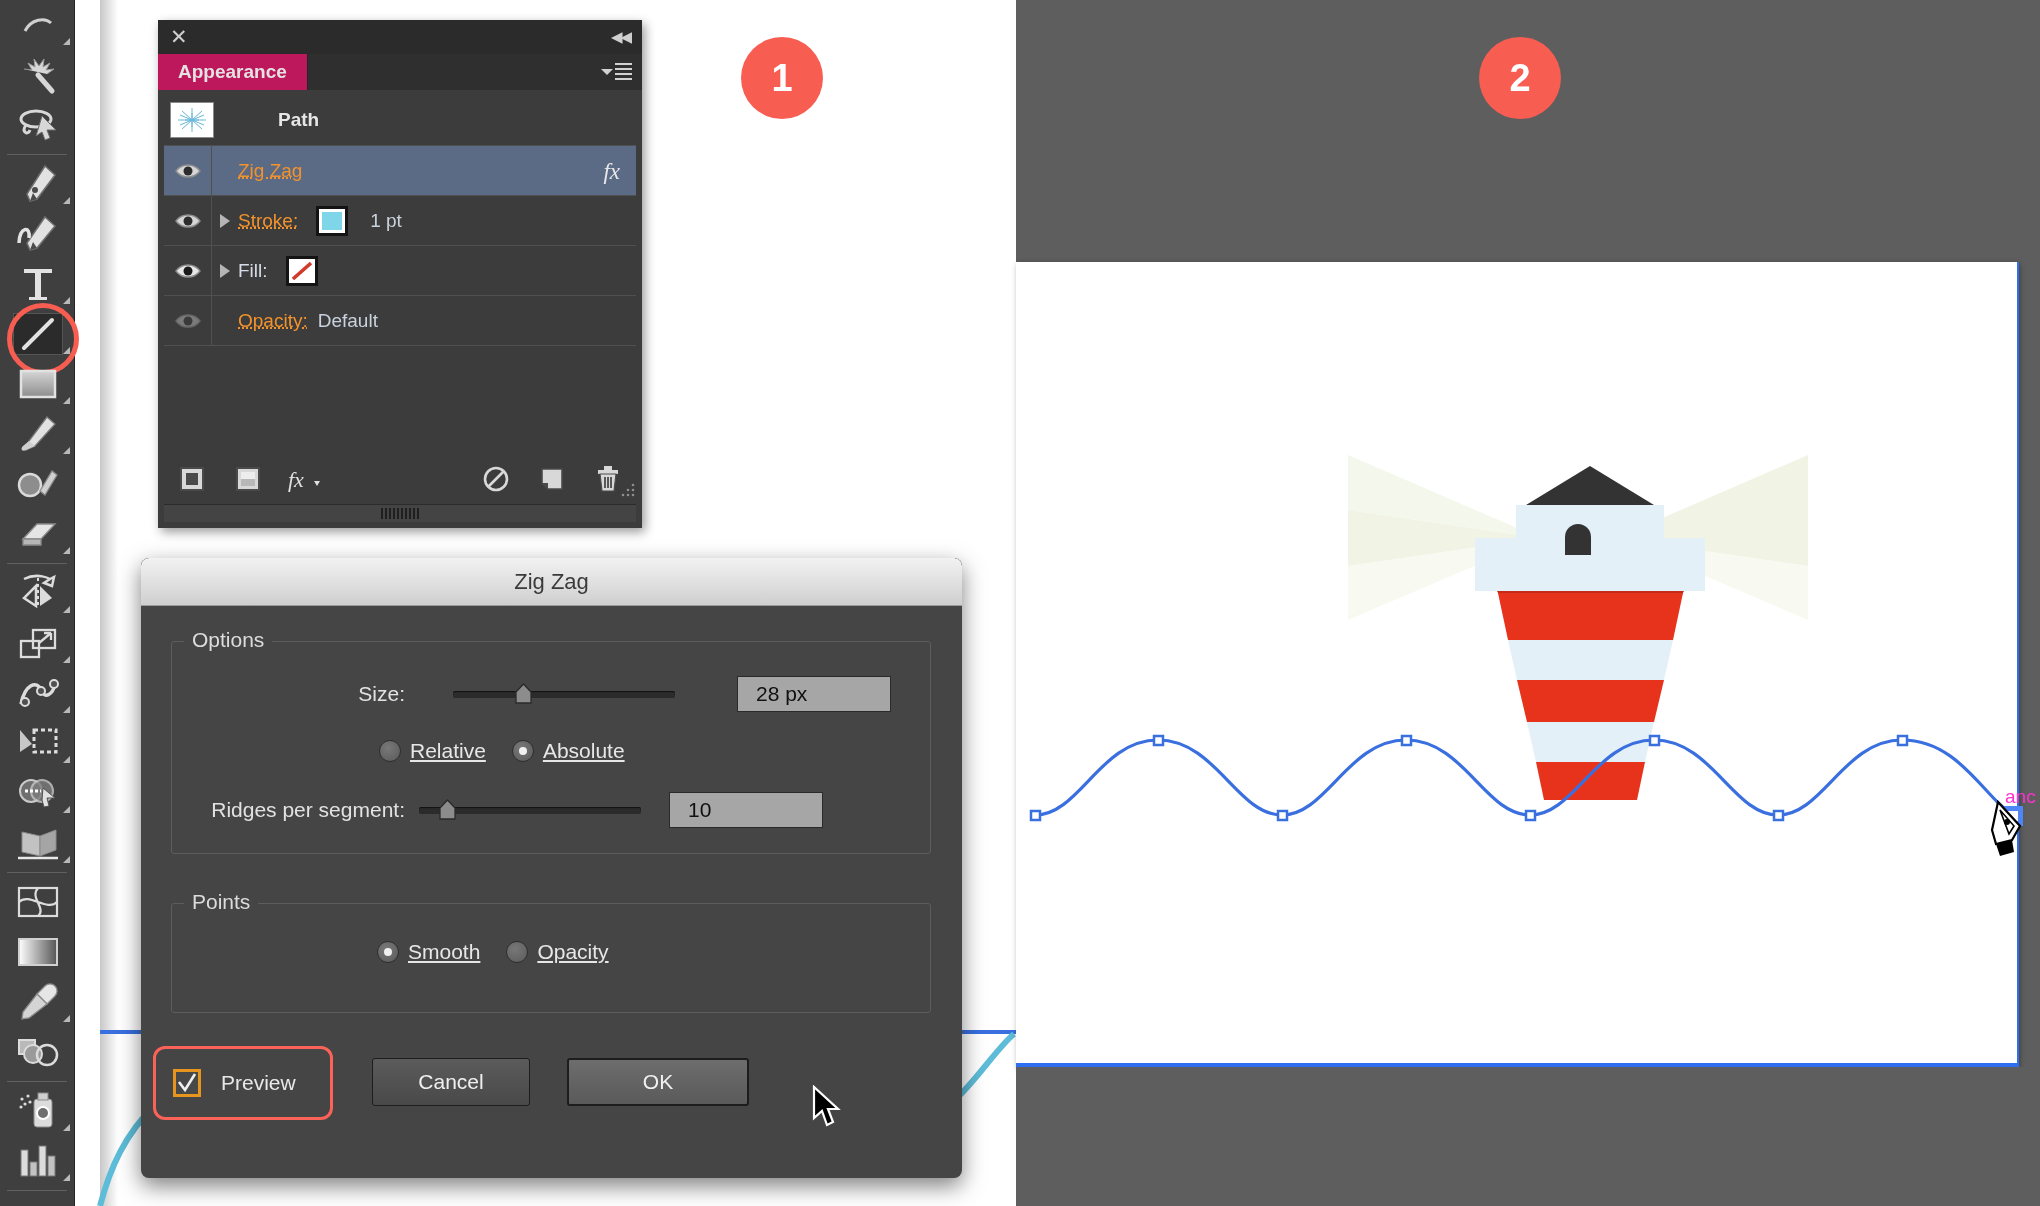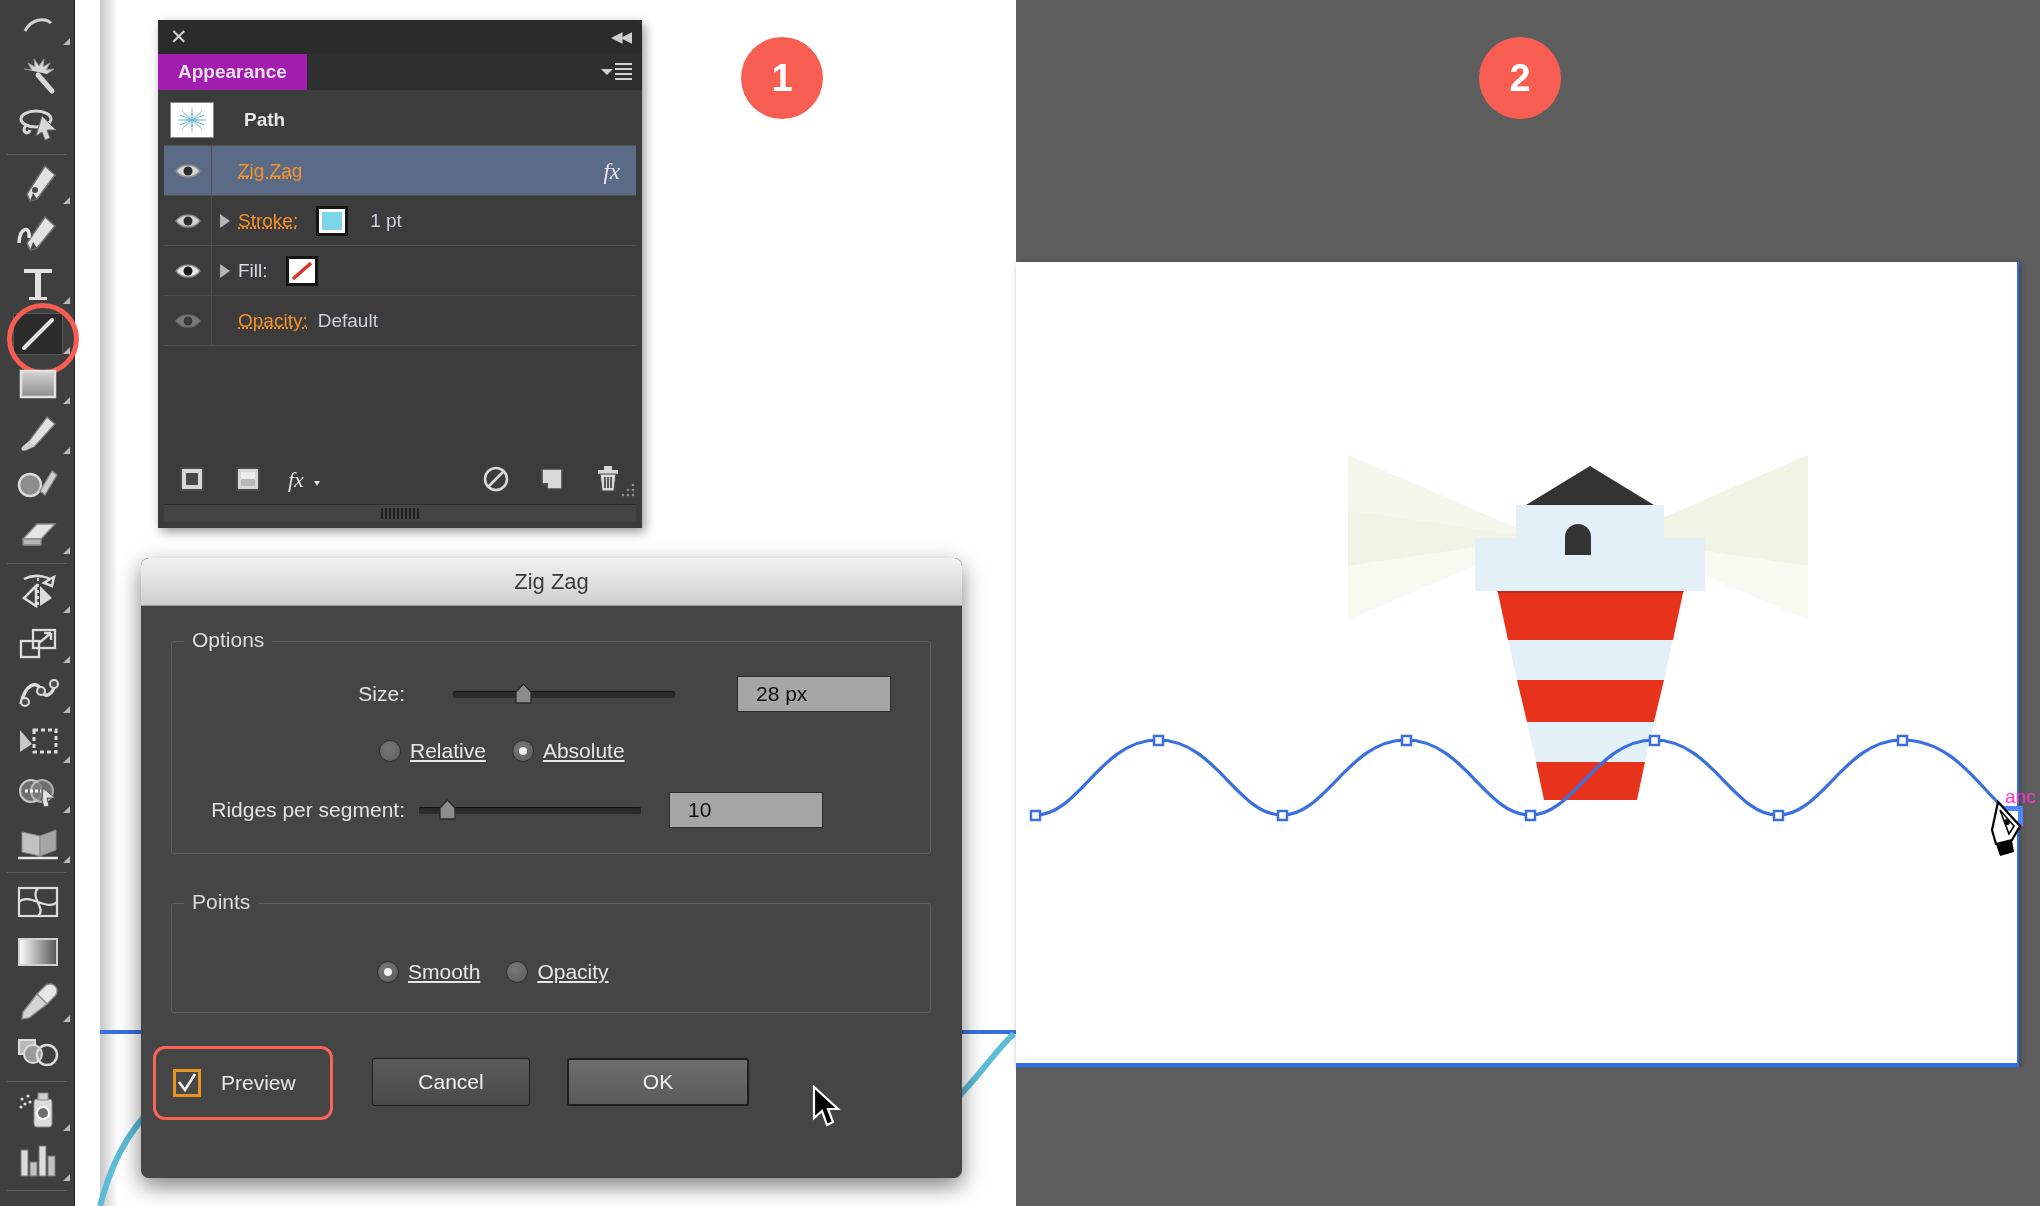--- a/index.html
+++ b/index.html
@@ -104,21 +104,21 @@
   }
   #ap-collapse {
     position: absolute; right: 12px; top: 9px;
     color: #cfcfcf; font-size: 15px; line-height: 15px; letter-spacing:-2px;
   }
   #ap-tabrow {
     height: 36px; background: #333333;
     display: flex; align-items: stretch; position: relative;
   }
   #ap-tab {
-    background: #a21caf;
+    background: #be185d;
     padding: 0 20px;
     display: flex; align-items: center;
     color: #e3e3e3; font-size: 19px; font-weight: bold;
   }
   #ap-tab-rest { flex: 1; background: #2f2f2f; border-left: 1px solid #262626; position: relative; }
   #ap-menu {
     position: absolute; right: 10px; top: 9px;
     display: flex; align-items: center; gap: 2px;
   }
   #ap-menu .caret { width: 0; height: 0; border-left: 6px solid transparent;
@@ -152,20 +152,21 @@
   .swatch {
     width: 32px; height: 30px; background: #fff; border: 3px solid #141414;
     margin-left: 18px; display: flex; align-items: center; justify-content: center;
   }
   .swatch .inner { width: 20px; height: 18px; }
   .ap-fx { position: absolute; right: 16px; top: 13px; color: #e8e8e8;
            font-style: italic; font-family: "Liberation Serif", serif; font-size: 23px; }
   #ap-thumbrow {
     display: flex; align-items: center; height: 52px;
     border-bottom: 1px solid #505050;
+    gap: 34px;
   }
   #ap-thumb {
     width: 44px; height: 36px; background: #ffffff; margin: 0 8px 0 6px;
     border: 1px solid #8a8a8a;
     display:flex;align-items:center;justify-content:center;
   }
   #ap-pathlabel { color: #e6e6e6; font-size: 19px; font-weight: bold; margin-left: 22px; }
   #ap-empty { background: #3c3c3c; height: 130px; border-bottom: 1px solid #505050;}
   #ap-footer {
     position: absolute; left: 6px; right: 6px; bottom: 28px;
@@ -774,21 +775,21 @@
               <path d="M8.5 1 L16 9 L16 20 L1 20 L1 9 Z" fill="#8c8c8c" stroke="#2a2a2a" stroke-width="1.3"></path>
             </svg>
           </span>
         </span>
         <span class="numfield" style="width:154px; margin-left:28px;">10</span>
       </div>
     </div>
 
     <div class="fieldset" id="fs-points">
       <span class="legend">Points</span>
-      <div class="row" style="position:absolute; left:205px; top:56px;">
+      <div class="row" style="position:absolute; left:205px; top:36px;">
         <span class="radio">
             <i class="dot"></i>
           </span>
         <span class="radio-label">Smooth</span>
         <span class="radio off"></span>
         <span class="radio-label">Opacity</span>
       </div>
     </div>
   </div>
 

